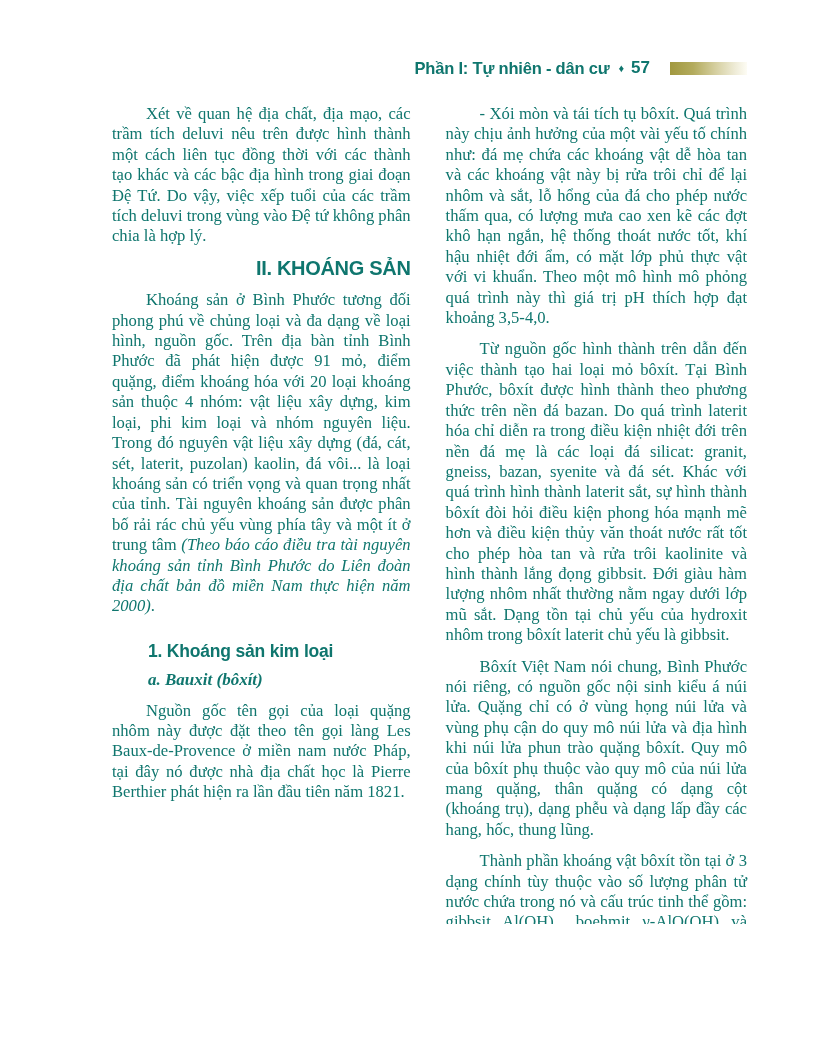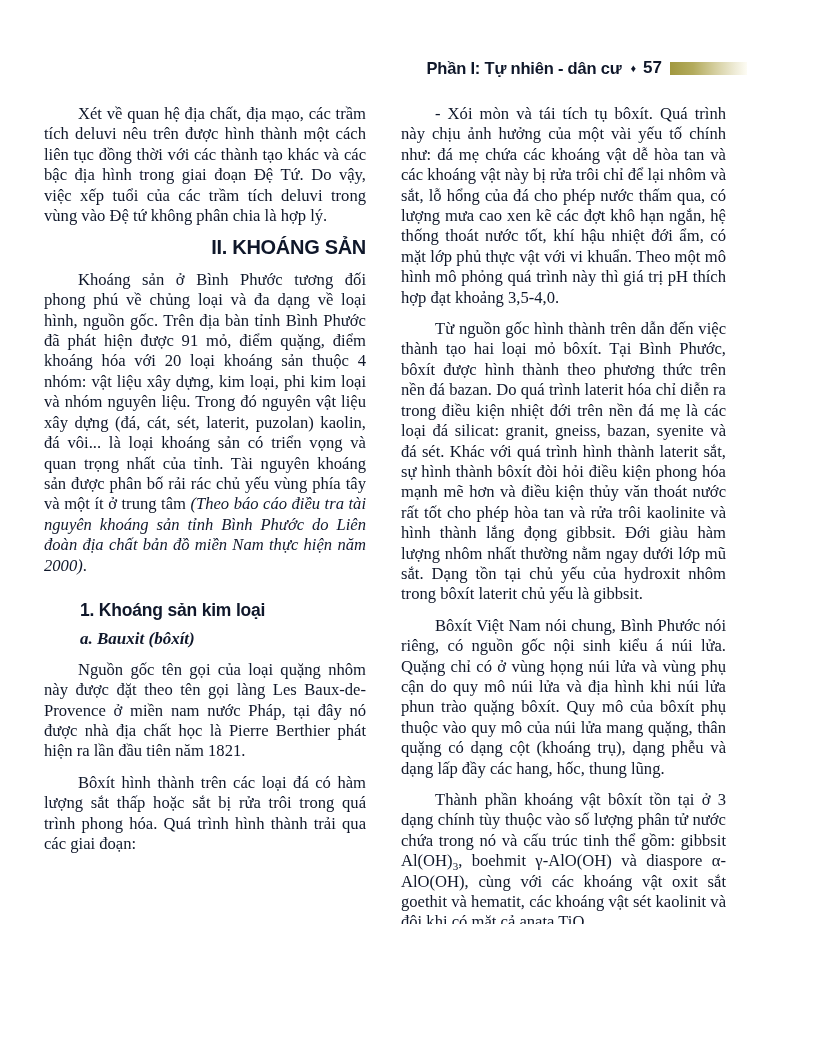--- a/index.html
+++ b/index.html
@@ -6,23 +6,23 @@
     margin: 0;
     padding: 0;
     background: #ffffff;
   }
   .page {
     position: relative;
     width: 816px;
     height: 924px;
     background: #ffffff;
     overflow: hidden;
-    color: #0f172a;
+    color: #0f766e;
     box-sizing: border-box;
-    padding: 58px 69px 40px 44px;
+    padding: 58px 69px 40px 112px;
   }
   
   .page-header {
     display: flex;
     align-items: center;
     justify-content: flex-end;
     height: 20px;
     margin-bottom: 26px;
     font-family: "Liberation Sans", sans-serif;
     font-weight: bold;
@@ -32,21 +32,21 @@
     letter-spacing: -0.2px;
     white-space: nowrap;
   }
   .header-diamond {
     font-size: 11px;
     margin: 0 7px 0 9px;
     line-height: 1;
   }
   .header-page-number {
     font-size: 17px;
-    margin-right: 8px;
+    margin-right: 20px;
   }
   .header-bar {
     display: inline-block;
     width: 77px;
     height: 13px;
     background: linear-gradient(to right, #a1983f 0%, #b3ab5d 30%, #d6d0a2 60%, #efecd8 85%, #fdfcf4 100%);
   }
   
   .columns {
     display: flex;
@@ -112,21 +112,20 @@
 
       <h2 class="section-heading">II. KHOÁNG SẢN</h2>
 
       <p class="body-p"><span>Khoáng sản ở Bình Phước tương đối phong phú về chủng loại và đa dạng về loại hình, nguồn gốc. Trên địa bàn tỉnh Bình Phước đã phát hiện được 91 mỏ, điểm quặng, điểm khoáng hóa với 20 loại khoáng sản thuộc 4 nhóm: vật liệu xây dựng, kim loại, phi kim loại và nhóm nguyên liệu. Trong đó nguyên vật liệu xây dựng (đá, cát, sét, laterit, puzolan) kaolin, đá vôi... là loại khoáng sản có triển vọng và quan trọng nhất của tỉnh. Tài nguyên khoáng sản được phân bố rải rác chủ yếu vùng phía tây và một ít ở trung tâm </span><span class="citation-italic">(Theo báo cáo điều tra tài nguyên khoáng sản tỉnh Bình Phước do Liên đoàn địa chất bản đồ miền Nam thực hiện năm 2000)</span><span>.</span></p>
 
       <h3 class="sub-heading">1. Khoáng sản kim loại</h3>
 
       <h4 class="item-heading">a. Bauxit (bôxít)</h4>
 
       <p class="body-p">Nguồn gốc tên gọi của loại quặng nhôm này được đặt theo tên gọi làng Les Baux-de-Provence ở miền nam nước Pháp, tại đây nó được nhà địa chất học là Pierre Berthier phát hiện ra lần đầu tiên năm 1821.</p>
-      <p class="body-p">Bôxít hình thành trên các loại đá có hàm lượng sắt thấp hoặc sắt bị rửa trôi trong quá trình phong hóa. Quá trình hình thành trải qua các giai đoạn:</p>
     </section>
 
     <section class="col col-right">
       <p class="body-p">- Xói mòn và tái tích tụ bôxít. Quá trình này chịu ảnh hưởng của một vài yếu tố chính như: đá mẹ chứa các khoáng vật dễ hòa tan và các khoáng vật này bị rửa trôi chỉ để lại nhôm và sắt, lỗ hổng của đá cho phép nước thấm qua, có lượng mưa cao xen kẽ các đợt khô hạn ngắn, hệ thống thoát nước tốt, khí hậu nhiệt đới ẩm, có mặt lớp phủ thực vật với vi khuẩn. Theo một mô hình mô phỏng quá trình này thì giá trị pH thích hợp đạt khoảng 3,5-4,0.</p>
       <p class="body-p">Từ nguồn gốc hình thành trên dẫn đến việc thành tạo hai loại mỏ bôxít. Tại Bình Phước, bôxít được hình thành theo phương thức trên nền đá bazan. Do quá trình laterit hóa chỉ diễn ra trong điều kiện nhiệt đới trên nền đá mẹ là các loại đá silicat: granit, gneiss, bazan, syenite và đá sét. Khác với quá trình hình thành laterit sắt, sự hình thành bôxít đòi hỏi điều kiện phong hóa mạnh mẽ hơn và điều kiện thủy văn thoát nước rất tốt cho phép hòa tan và rửa trôi kaolinite và hình thành lắng đọng gibbsit. Đới giàu hàm lượng nhôm nhất thường nằm ngay dưới lớp mũ sắt. Dạng tồn tại chủ yếu của hydroxit nhôm trong bôxít laterit chủ yếu là gibbsit.</p>
       <p class="body-p">Bôxít Việt Nam nói chung, Bình Phước nói riêng, có nguồn gốc nội sinh kiểu á núi lửa. Quặng chỉ có ở vùng họng núi lửa và vùng phụ cận do quy mô núi lửa và địa hình khi núi lửa phun trào quặng bôxít. Quy mô của bôxít phụ thuộc vào quy mô của núi lửa mang quặng, thân quặng có dạng cột (khoáng trụ), dạng phễu và dạng lấp đầy các hang, hốc, thung lũng.</p>
       <p class="body-p"><span>Thành phần khoáng vật bôxít tồn tại ở 3 dạng chính tùy thuộc vào số lượng phân tử nước chứa trong nó và cấu trúc tinh thể gồm: gibbsit Al(OH)</span><sub>3</sub><span>, boehmit γ-AlO(OH) và diaspore α-AlO(OH), cùng với các khoáng vật oxit sắt goethit và hematit, các khoáng vật sét kaolinit và đôi khi có mặt cả anata TiO</span><sub>2</sub><span>.</span></p>
     </section>
 
   </main>

